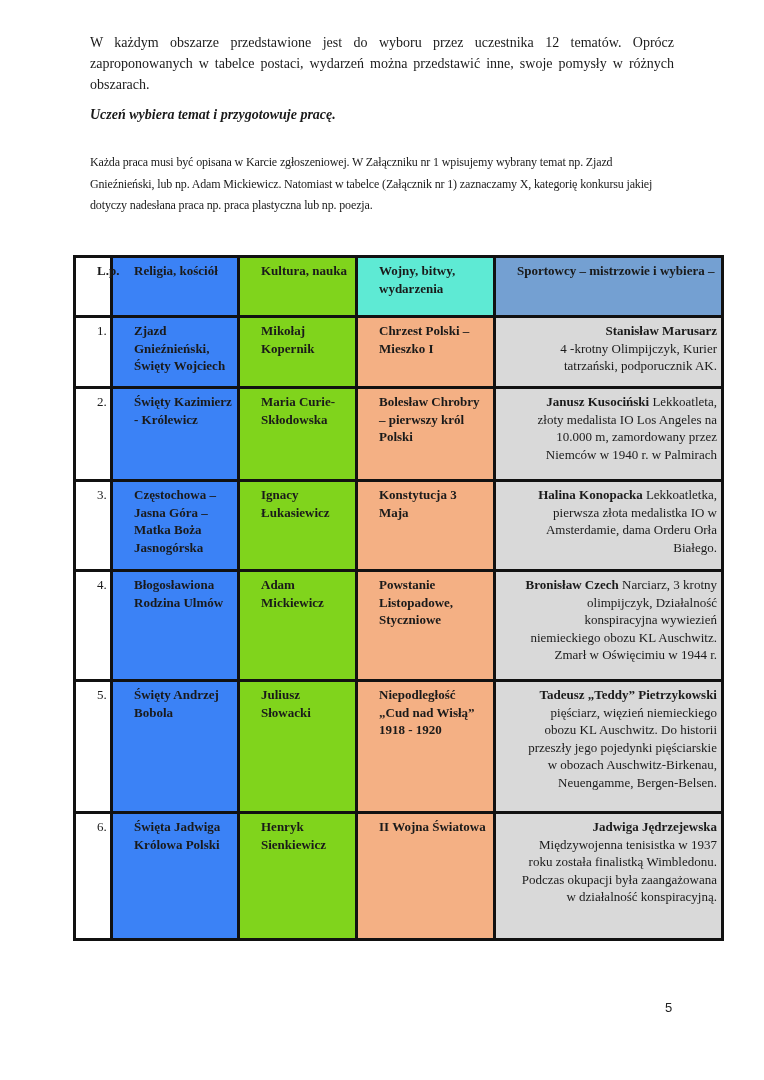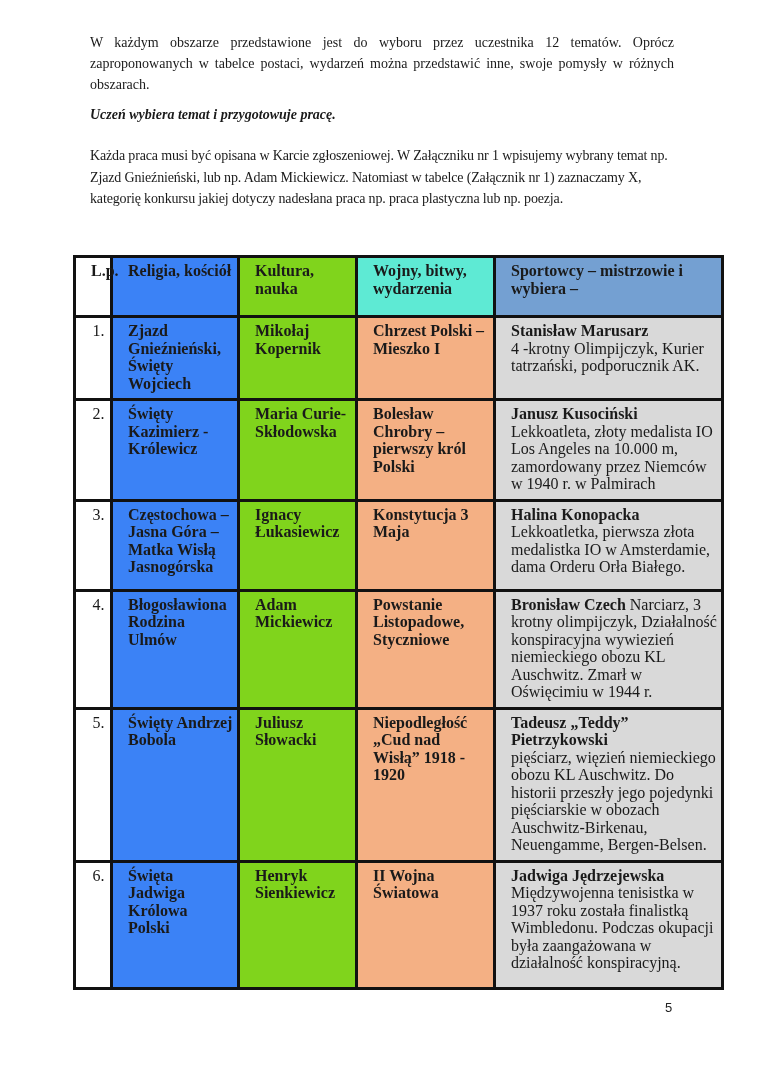--- a/index.html
+++ b/index.html
@@ -1,31 +1,31 @@
 <!DOCTYPE html>
 <html><head>
 <meta charset="utf-8">
 <style>
   html, body { margin: 0; padding: 0; background: #ffffff; }
   body { width: 764px; height: 1080px; position: relative; overflow: hidden; font-family: "Liberation Serif", serif; color: #1a1a1a; }
   .para { position: absolute; left: 90px; width: 584px; font-size: 14px; line-height: 21px; }
   .p1 { top: 32px; text-align: justify; text-align-last: left; }
   .p2 { top: 104px; text-align: left; font-weight: bold; font-style: italic; width: 584px; }
-  .p3 { top: 145px; font-size: 14px; line-height: 21.5px; letter-spacing: -0.15px; }
+  .p3 { top: 152px; font-size: 12px; line-height: 21.5px; letter-spacing: -0.15px; }
   table.topics { position: absolute; left: 73px; top: 255px; width: 648px; border-collapse: collapse; table-layout: fixed; }
-  table.topics td { border: 3px solid #111; vertical-align: top; padding: 4px 4px 6px 15px; font-size: 16px; line-height: 17.5px; }
+  table.topics td { border: 3px solid #111; vertical-align: top; padding: 4px 4px 6px 21px; font-size: 13px; line-height: 17.5px; }
   col.c0 { width: 37px; } col.c1 { width: 127px; } col.c2 { width: 118px; } col.c3 { width: 138px; } col.c4 { width: 228px; }
   .bold { font-weight: bold; }
   .bg-lp { background: #ffffff; }
   .bg-rel { background: #3b82f6; }
   .bg-kul { background: #7ed321; background: #80d41c; }
   .bg-woj-h { background: #5eead4; }
   .bg-woj { background: #f4b084; }
   .bg-spo-h { background: #74a0d2; }
-  .bg-spo { background: #d9d9d9; }
+  .bg-spo { background: #d9d9d9; text-align: right; }
   td.lp { text-align: center; font-size: 14.5px; }
   td.lp-head { font-weight: bold; font-size: 14px; padding-left: 2px; padding-right: 0; }
   .big { font-size: 14.5px; margin-left: 30px; }
   .desc { font-size: 14px; line-height: 18px; }
   .page-num { position: absolute; left: 665px; top: 1000px; font-family: "Liberation Sans", sans-serif; font-size: 13px; color: #222; }
   tr.h-head td { height: 47px; }
   tr.r1 td { height: 58px; }
   tr.r2 td { height: 80px; }
   tr.r3 td { height: 77px; }
   tr.r4 td { height: 97px; }
@@ -67,21 +67,21 @@
   <tr class="r2">
     <td class="bg-lp lp">2.</td>
     <td class="bg-rel bold">Święty Kazimierz - Królewicz</td>
     <td class="bg-kul bold big">Maria Curie-Skłodowska</td>
     <td class="bg-woj bold">Bolesław Chrobry – pierwszy król Polski</td>
     <td class="bg-spo desc"><span class="bold">Janusz Kusociński</span> <span>Lekkoatleta, złoty medalista IO Los Angeles na 10.000 m, zamordowany przez Niemców w 1940 r. w Palmirach</span></td>
   </tr>
 
   <tr class="r3">
     <td class="bg-lp lp">3.</td>
-    <td class="bg-rel bold">Częstochowa – Jasna Góra – Matka Wisłą Jasnogórska</td>
+    <td class="bg-rel bold">Częstochowa – Jasna Góra – Matka Boża Jasnogórska</td>
     <td class="bg-kul bold big">Ignacy Łukasiewicz</td>
     <td class="bg-woj bold big">Konstytucja 3 Maja</td>
     <td class="bg-spo desc"><span class="bold">Halina Konopacka</span> <span>Lekkoatletka, pierwsza złota medalistka IO w Amsterdamie, dama Orderu Orła Białego.</span></td>
   </tr>
 
   <tr class="r4">
     <td class="bg-lp lp">4.</td>
     <td class="bg-rel bold">Błogosławiona Rodzina Ulmów</td>
     <td class="bg-kul bold big">Adam Mickiewicz</td>
     <td class="bg-woj bold big">Powstanie Listopadowe, Styczniowe</td>

